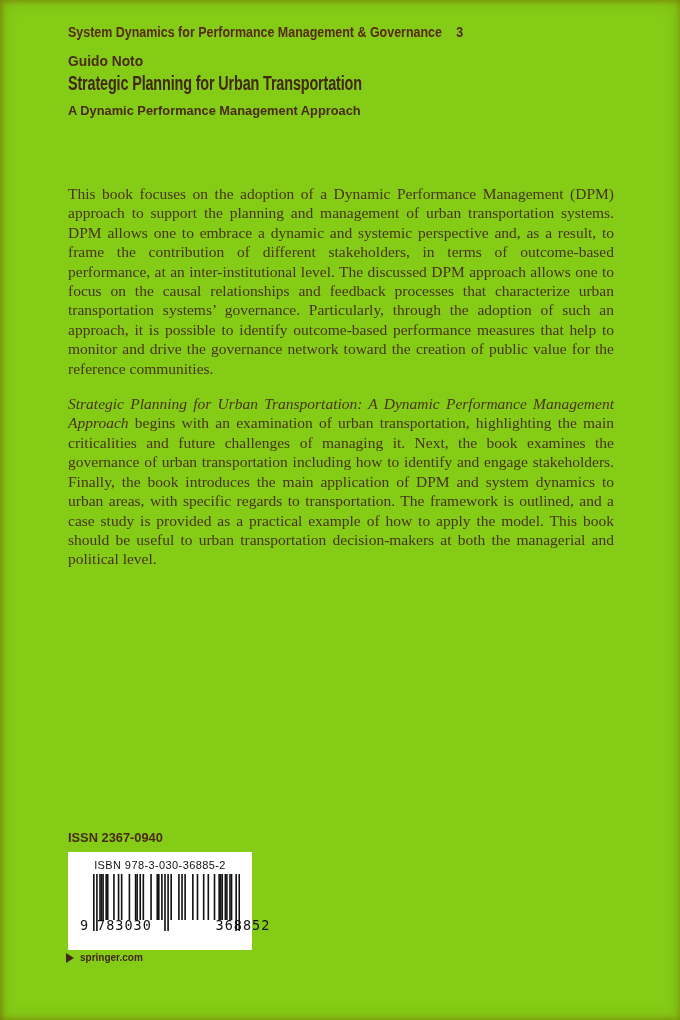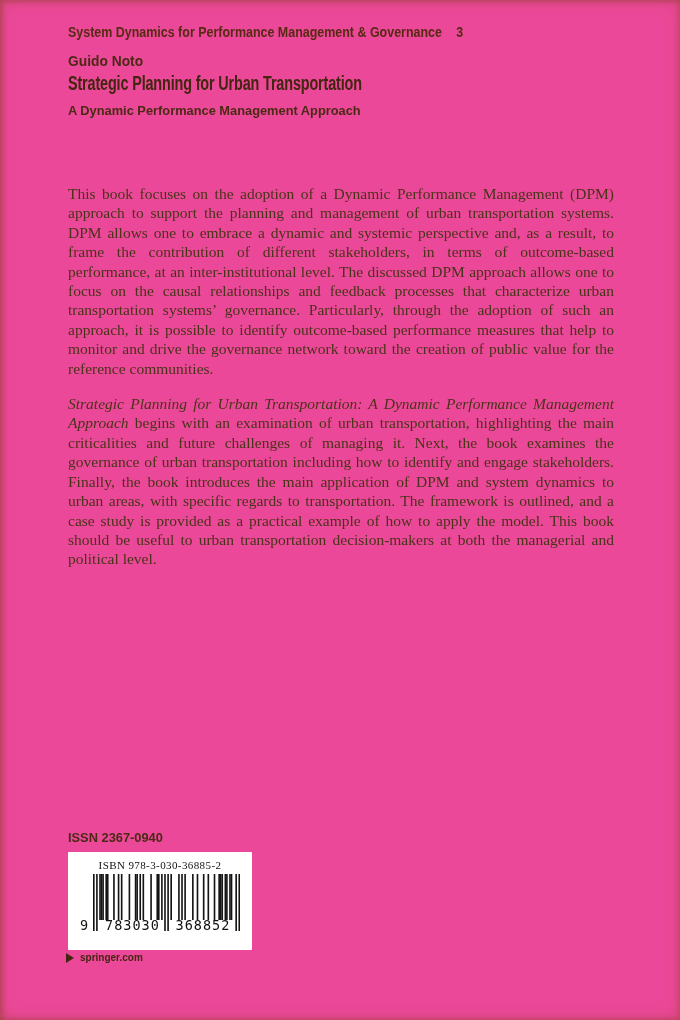--- a/index.html
+++ b/index.html
@@ -1,19 +1,19 @@
 <!DOCTYPE html>
 <html><head>
 <meta charset="utf-8">
 <style>
   html,body{margin:0;padding:0;background:#d8d8d8;}
   .cover{
     position:relative;
     width:680px;height:1020px;
-    background:#ec4899;
+    background:#84cc16;
     box-shadow:inset 0 0 16px rgba(122,74,0,.25), inset 3px 2px 5px rgba(100,58,0,.28), inset -2px -2px 5px rgba(100,58,0,.18);
     font-family:"Liberation Sans", sans-serif;
     overflow:hidden;
   }
   .hdr-line{position:absolute;left:68px;white-space:nowrap;transform-origin:left center;color:#4b2a14;}
   .series{top:24px;font-size:14px;font-weight:bold;transform:scaleX(.89);color:#572a12;}
   .series-num{margin-left:16px;}
   .author{top:52px;font-size:15px;font-weight:bold;transform:scaleX(.92);}
   .title{top:72px;font-size:20px;font-weight:bold;margin:0;transform:scaleX(.72);letter-spacing:-.2px;color:#42260f;}
   .subtitle{top:103px;font-size:13.5px;font-weight:600;transform:scaleX(.95);}
@@ -26,34 +26,34 @@
   .blurb p{margin:0;}
   .blurb p + p{margin-top:16px;}
   .issn{position:absolute;left:68px;top:830px;font-size:13.5px;font-weight:bold;color:#4b2a14;transform-origin:left center;transform:scaleX(.95);}
   .barcode-box{
     position:absolute;left:68px;top:852px;width:184px;height:98px;
     background:#ffffff;border-radius:1px;
     display:flex;flex-direction:column;align-items:center;
     padding-top:7px;box-sizing:border-box;
   }
   .isbn{
-    font-family:Liberation Serif, serif;
+    font-family:Liberation Sans, sans-serif;
     font-size:11px;letter-spacing:.4px;white-space:nowrap;
     color:#111111;
   }
   .barcode-wrap{position:relative;width:160px;height:60px;margin-top:3px;}
   .barcode-wrap svg{position:absolute;left:13px;top:0;fill:#141414;}
   .bd{
     position:absolute;top:44px;
     font-family:"DejaVu Sans Mono", monospace;
     font-size:13.5px;letter-spacing:1px;color:#111111;line-height:15px;
   }
   .bd-first{left:0;}
-  .bd-g1{left:17px;width:71px;text-align:center;}
-  .bd-g2{left:90px;width:66px;text-align:center;}
+  .bd-g1{left:17px;width:42px;text-align:center;}
+  .bd-g2{left:90px;width:66px;text-align:center;padding-left:40px;}
   .springer{
     position:absolute;left:66px;top:952px;
     display:flex;align-items:center;gap:6px;
     color:#42260f;font-weight:bold;font-size:10px;
   }
   .tri{
     width:0;height:0;display:inline-block;
     border-left:8px solid #42260f;
     border-top:5.5px solid transparent;
     border-bottom:5.5px solid transparent;

